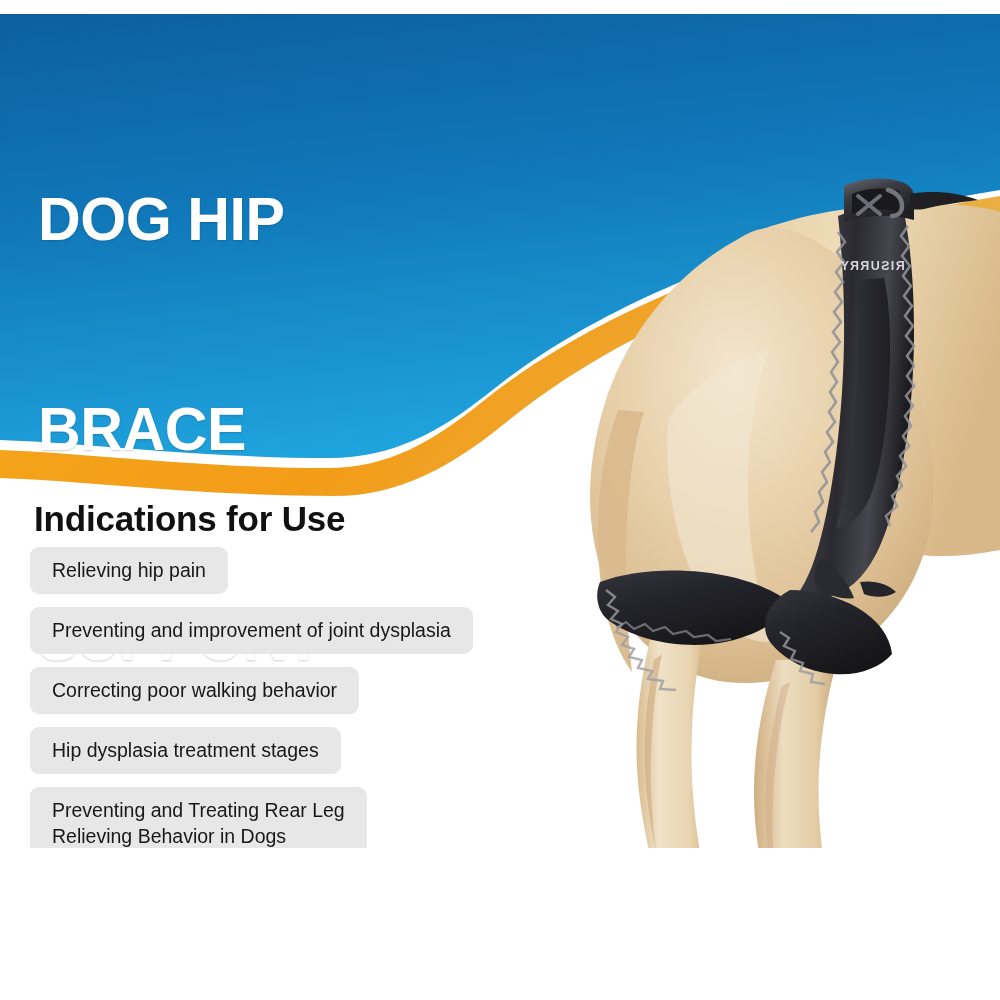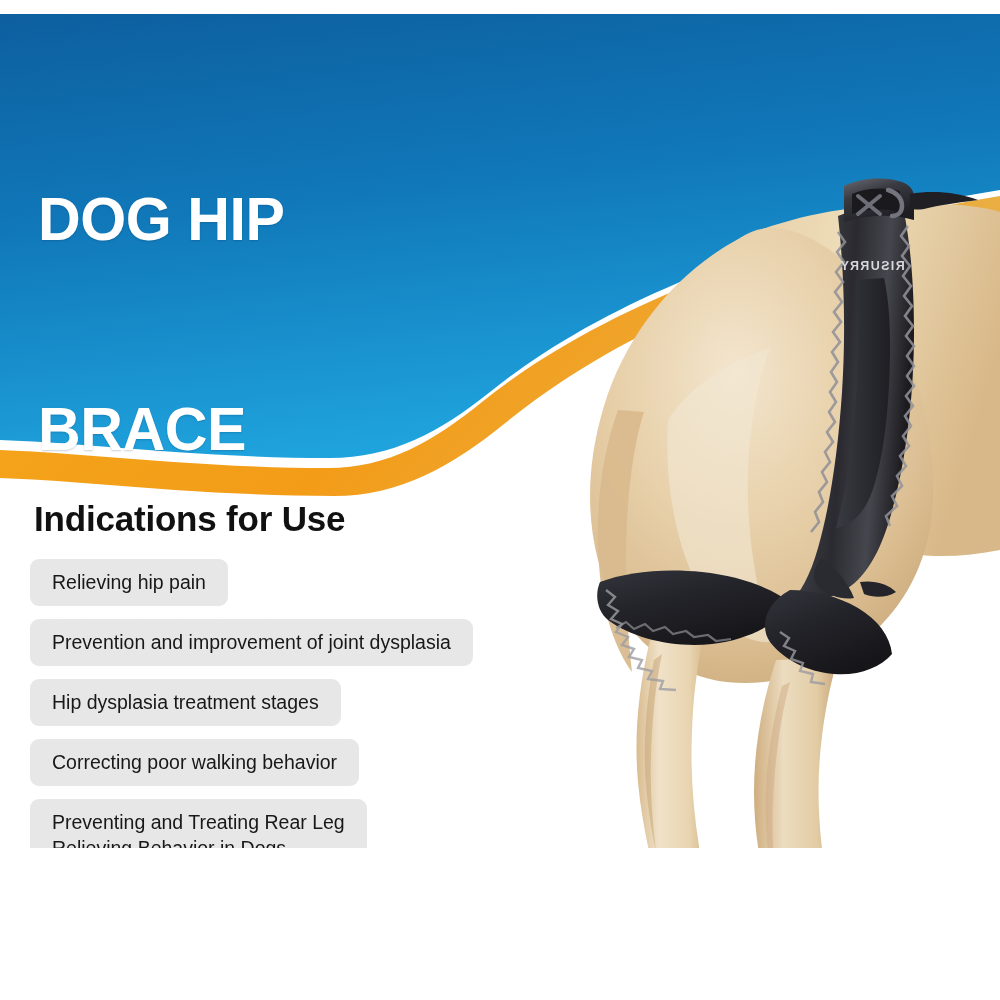--- a/index.html
+++ b/index.html
@@ -48,21 +48,21 @@
     width:500px;
     z-index:6;
   }
   #ind-heading {
     font-family:"Liberation Sans", sans-serif;
     font-weight:bold;
     font-size:35px;
     line-height:42px;
     color:#111111;
     letter-spacing:-0.2px;
-    margin-bottom:19px;
+    margin-bottom:7px;
     padding-left:4px;
   }
   .pill {
     display:inline-block;
     background:#e7e7e7;
     border-radius:9px;
     color:#181818;
     font-family:"Liberation Sans", sans-serif;
     font-size:19.5px;
     line-height:26px;
@@ -363,27 +363,27 @@
     </svg>
   </div>
 
   <div id="indications">
     <div id="ind-heading">Indications for Use</div>
 
     <div class="pill-wrap">
       <span class="pill">Relieving hip pain</span>
     </div>
     <div class="pill-wrap">
-      <span class="pill">Prevention and improvement of joint dysplasia</span>
+      <span class="pill">Preventing and improvement of joint dysplasia</span>
+    </div>
+    <div class="pill-wrap">
+      <span class="pill">Correcting poor walking behavior</span>
     </div>
     <div class="pill-wrap">
       <span class="pill">Hip dysplasia treatment stages</span>
-    </div>
-    <div class="pill-wrap">
-      <span class="pill">Correcting poor walking behavior</span>
     </div>
     <div class="pill-wrap">
       <span class="pill">Preventing and Treating Rear Leg
 Relieving Behavior in Dogs</span>
     </div>
   </div>
 
 </div>
 
 </body></html>

